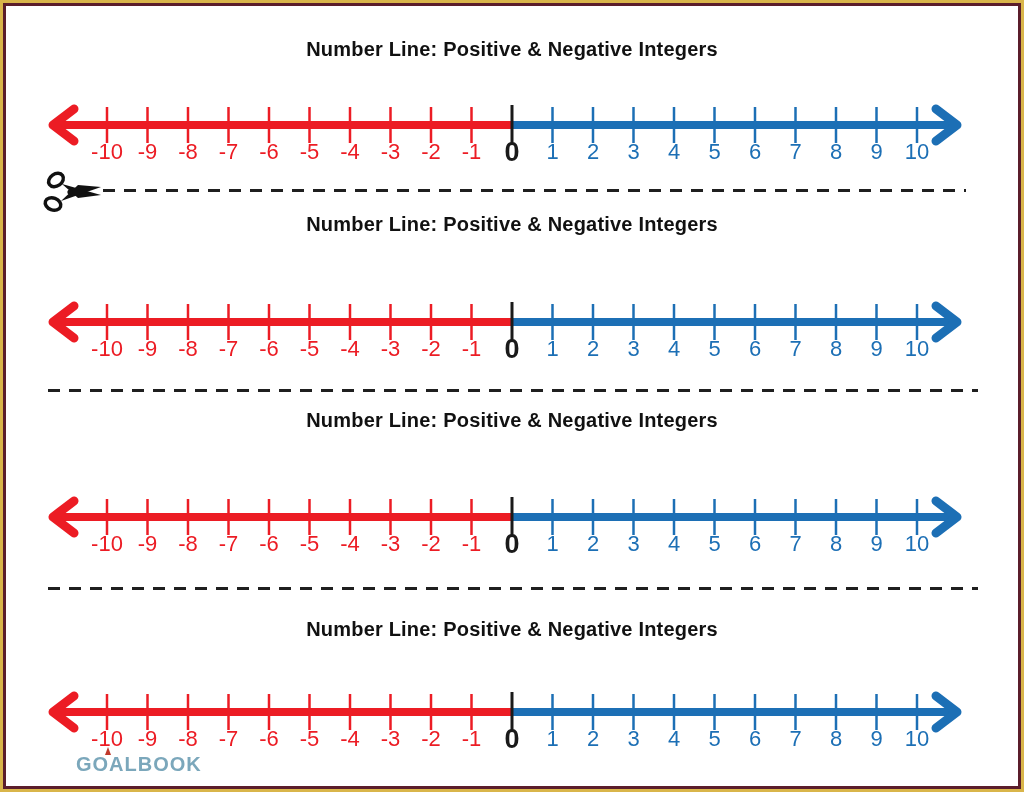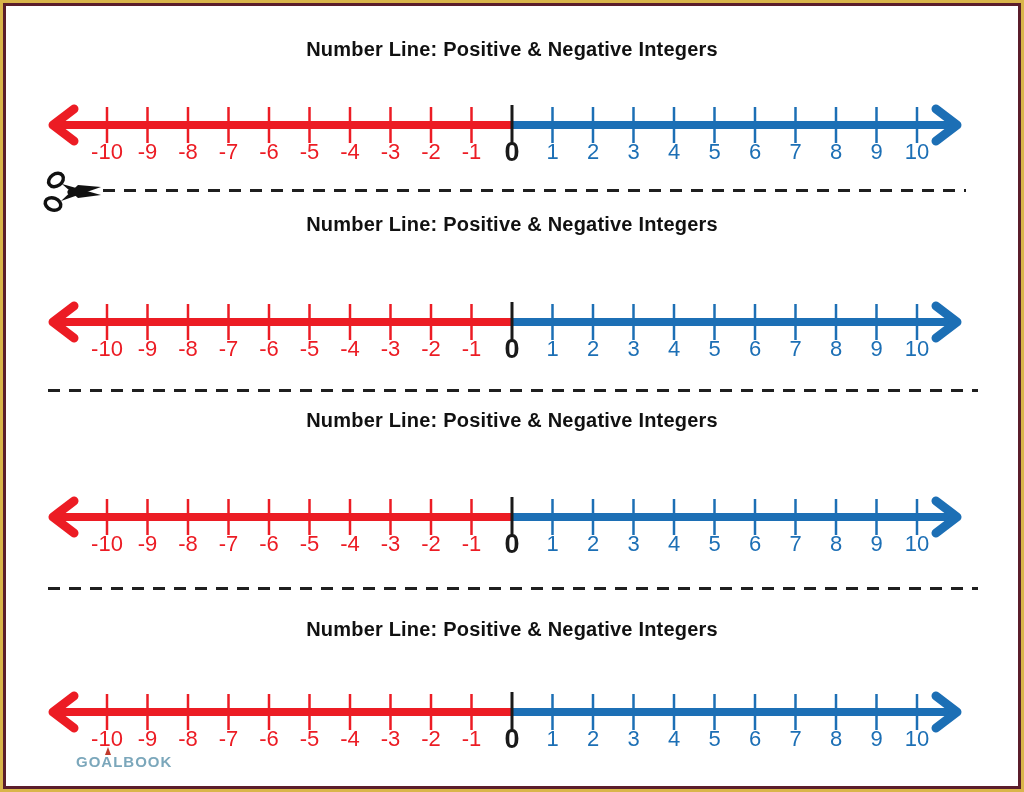--- a/index.html
+++ b/index.html
@@ -15,21 +15,21 @@
     position:absolute; left:0; width:100%; text-align:center;
     font-size:20px; font-weight:bold; color:#111111; letter-spacing:0.2px;
   }
   .numberline-svg { position:absolute; left:0; width:1012px; height:80px; }
   .cutline {
     position:absolute; height:3px;
     background:repeating-linear-gradient(90deg,#1f1f1f 0 12px,transparent 12px 21px);
   }
   .scissors { position:absolute; width:64px; height:44px; }
   .footer-logo {
-    position:absolute; left:70px; top:747px; font-size:15px; letter-spacing:1px;
+    position:absolute; left:70px; top:747px; font-size:20px; letter-spacing:1px;
     color:#7ba7bb; font-weight:bold;
   }
   .logo-mark {
     position:absolute; left:29px; top:-6px; width:0; height:0;
     border-left:3px solid transparent; border-right:3px solid transparent;
     border-bottom:8px solid #c0392b;
   }
   .footer-resources {
     position:absolute; right:30px; top:753px; font-size:13px; color:#8c8c8c;
   }

